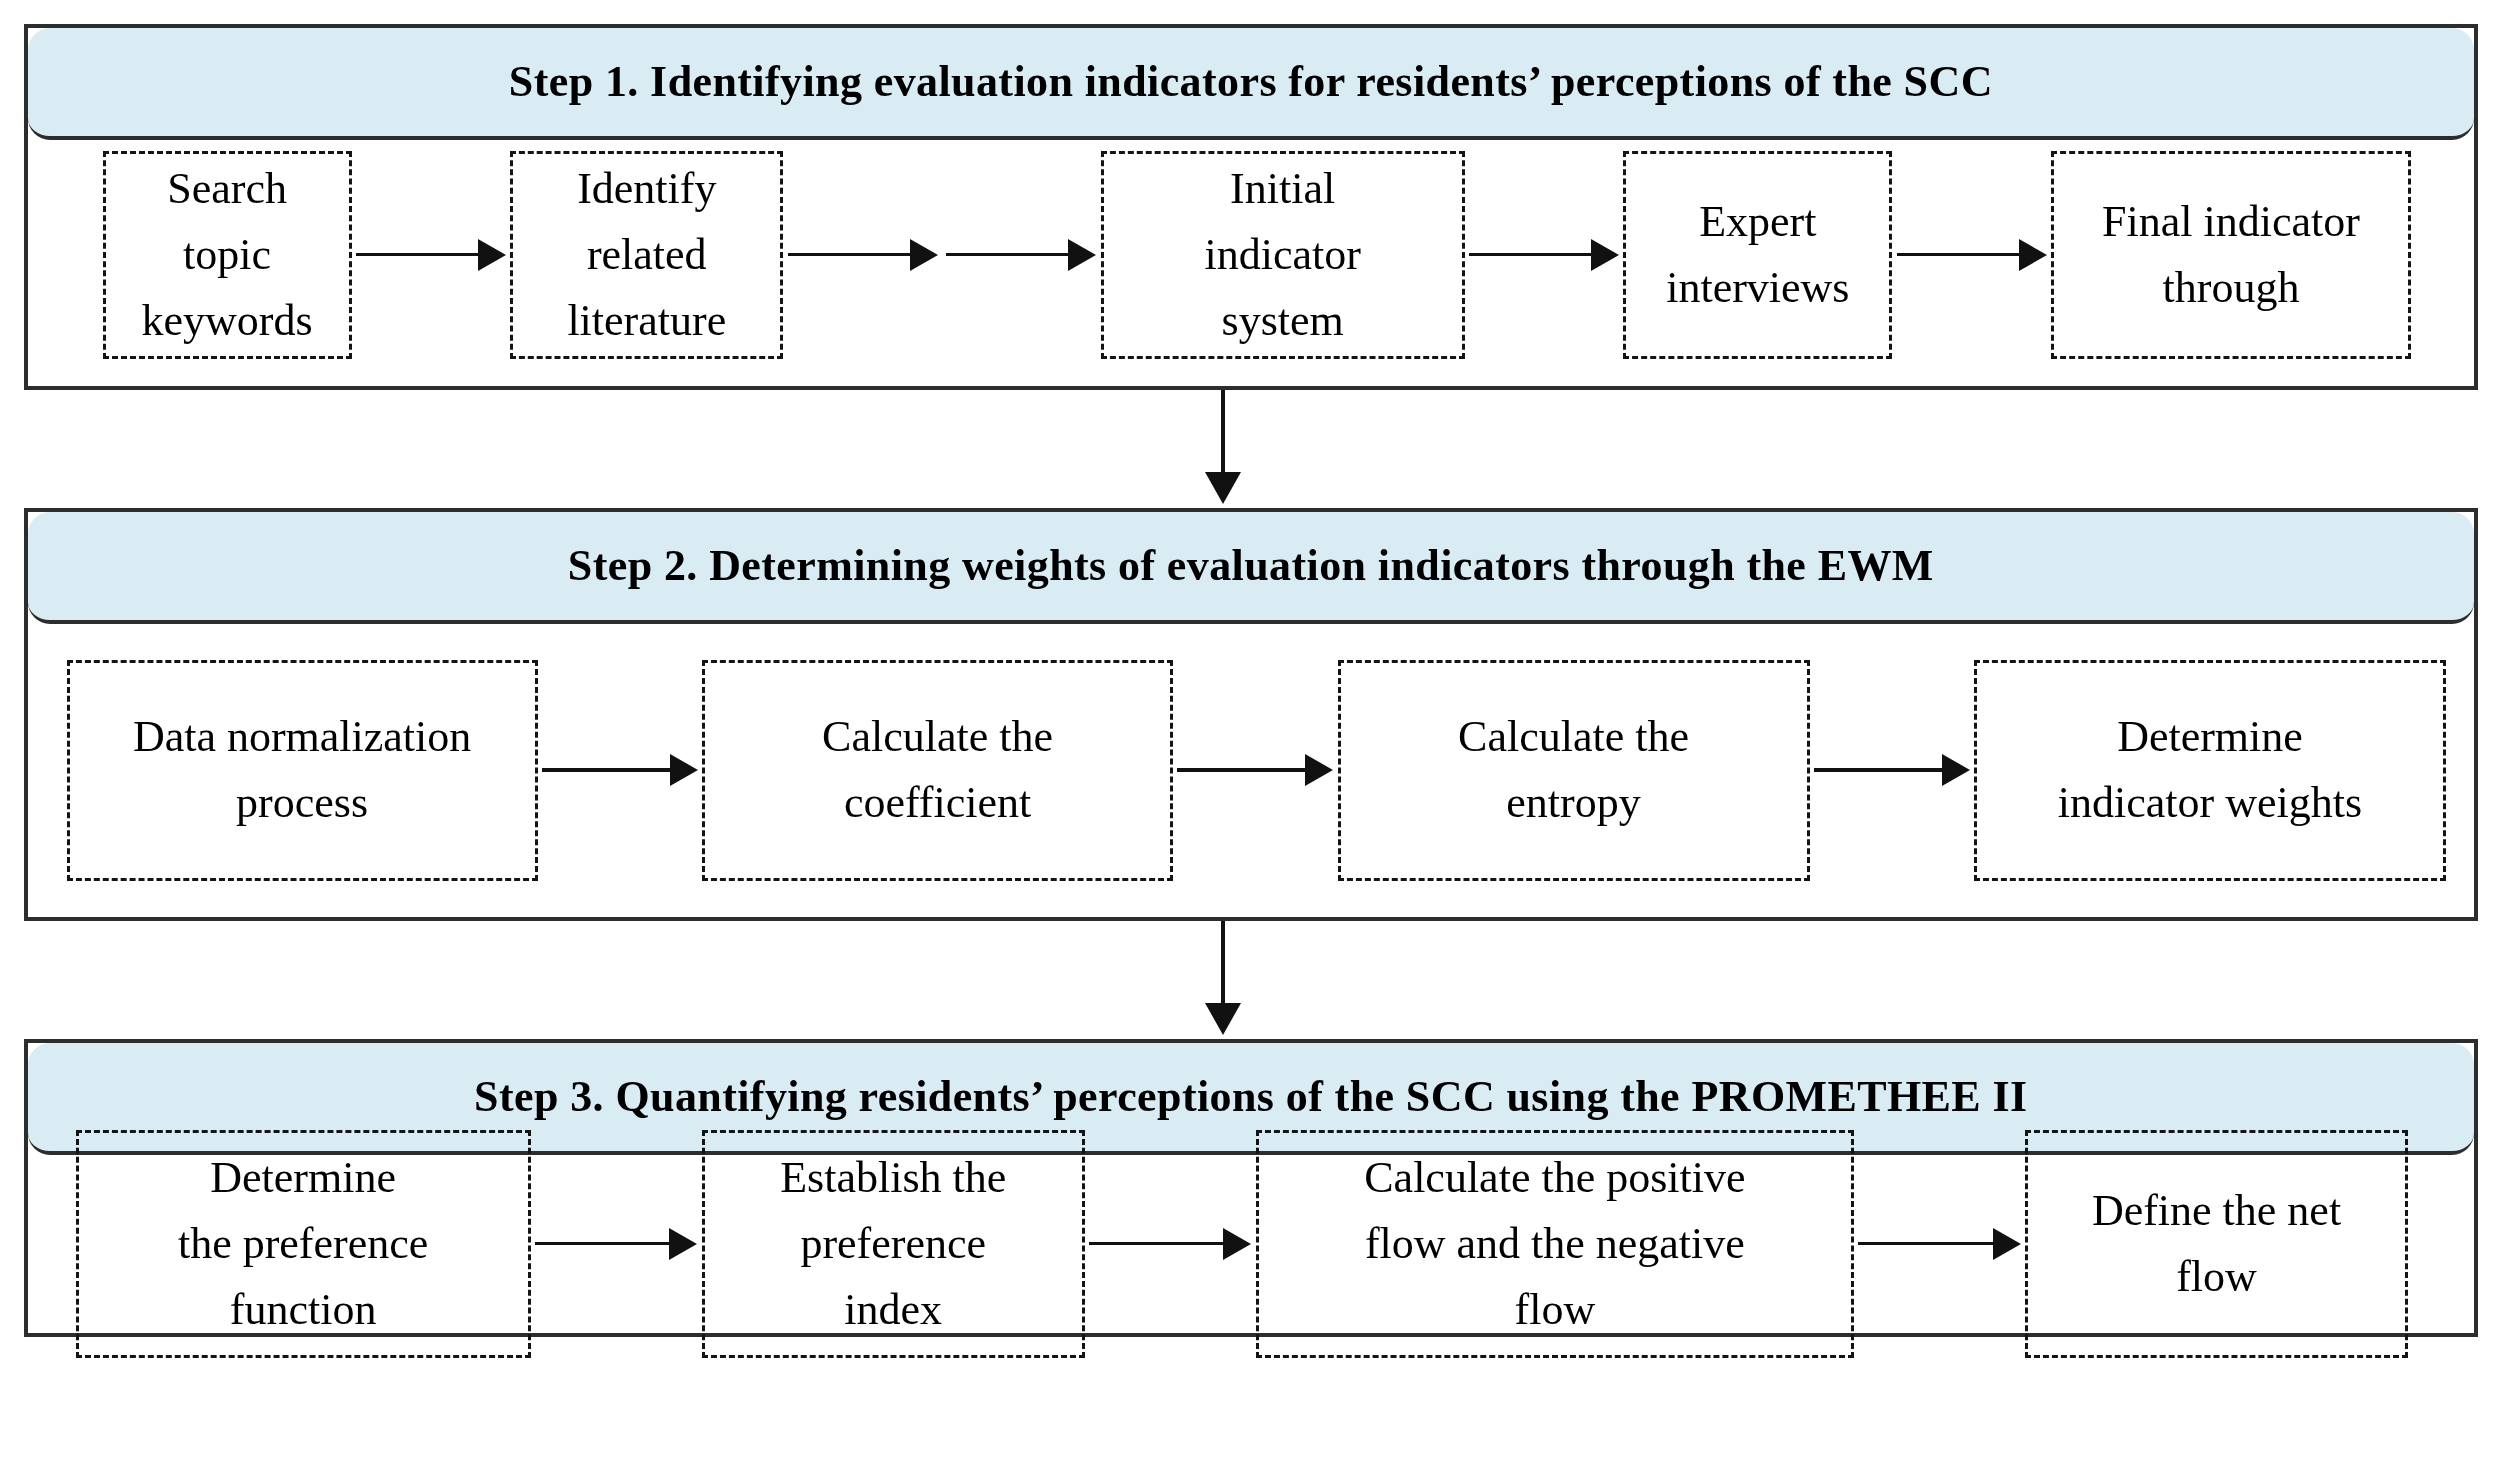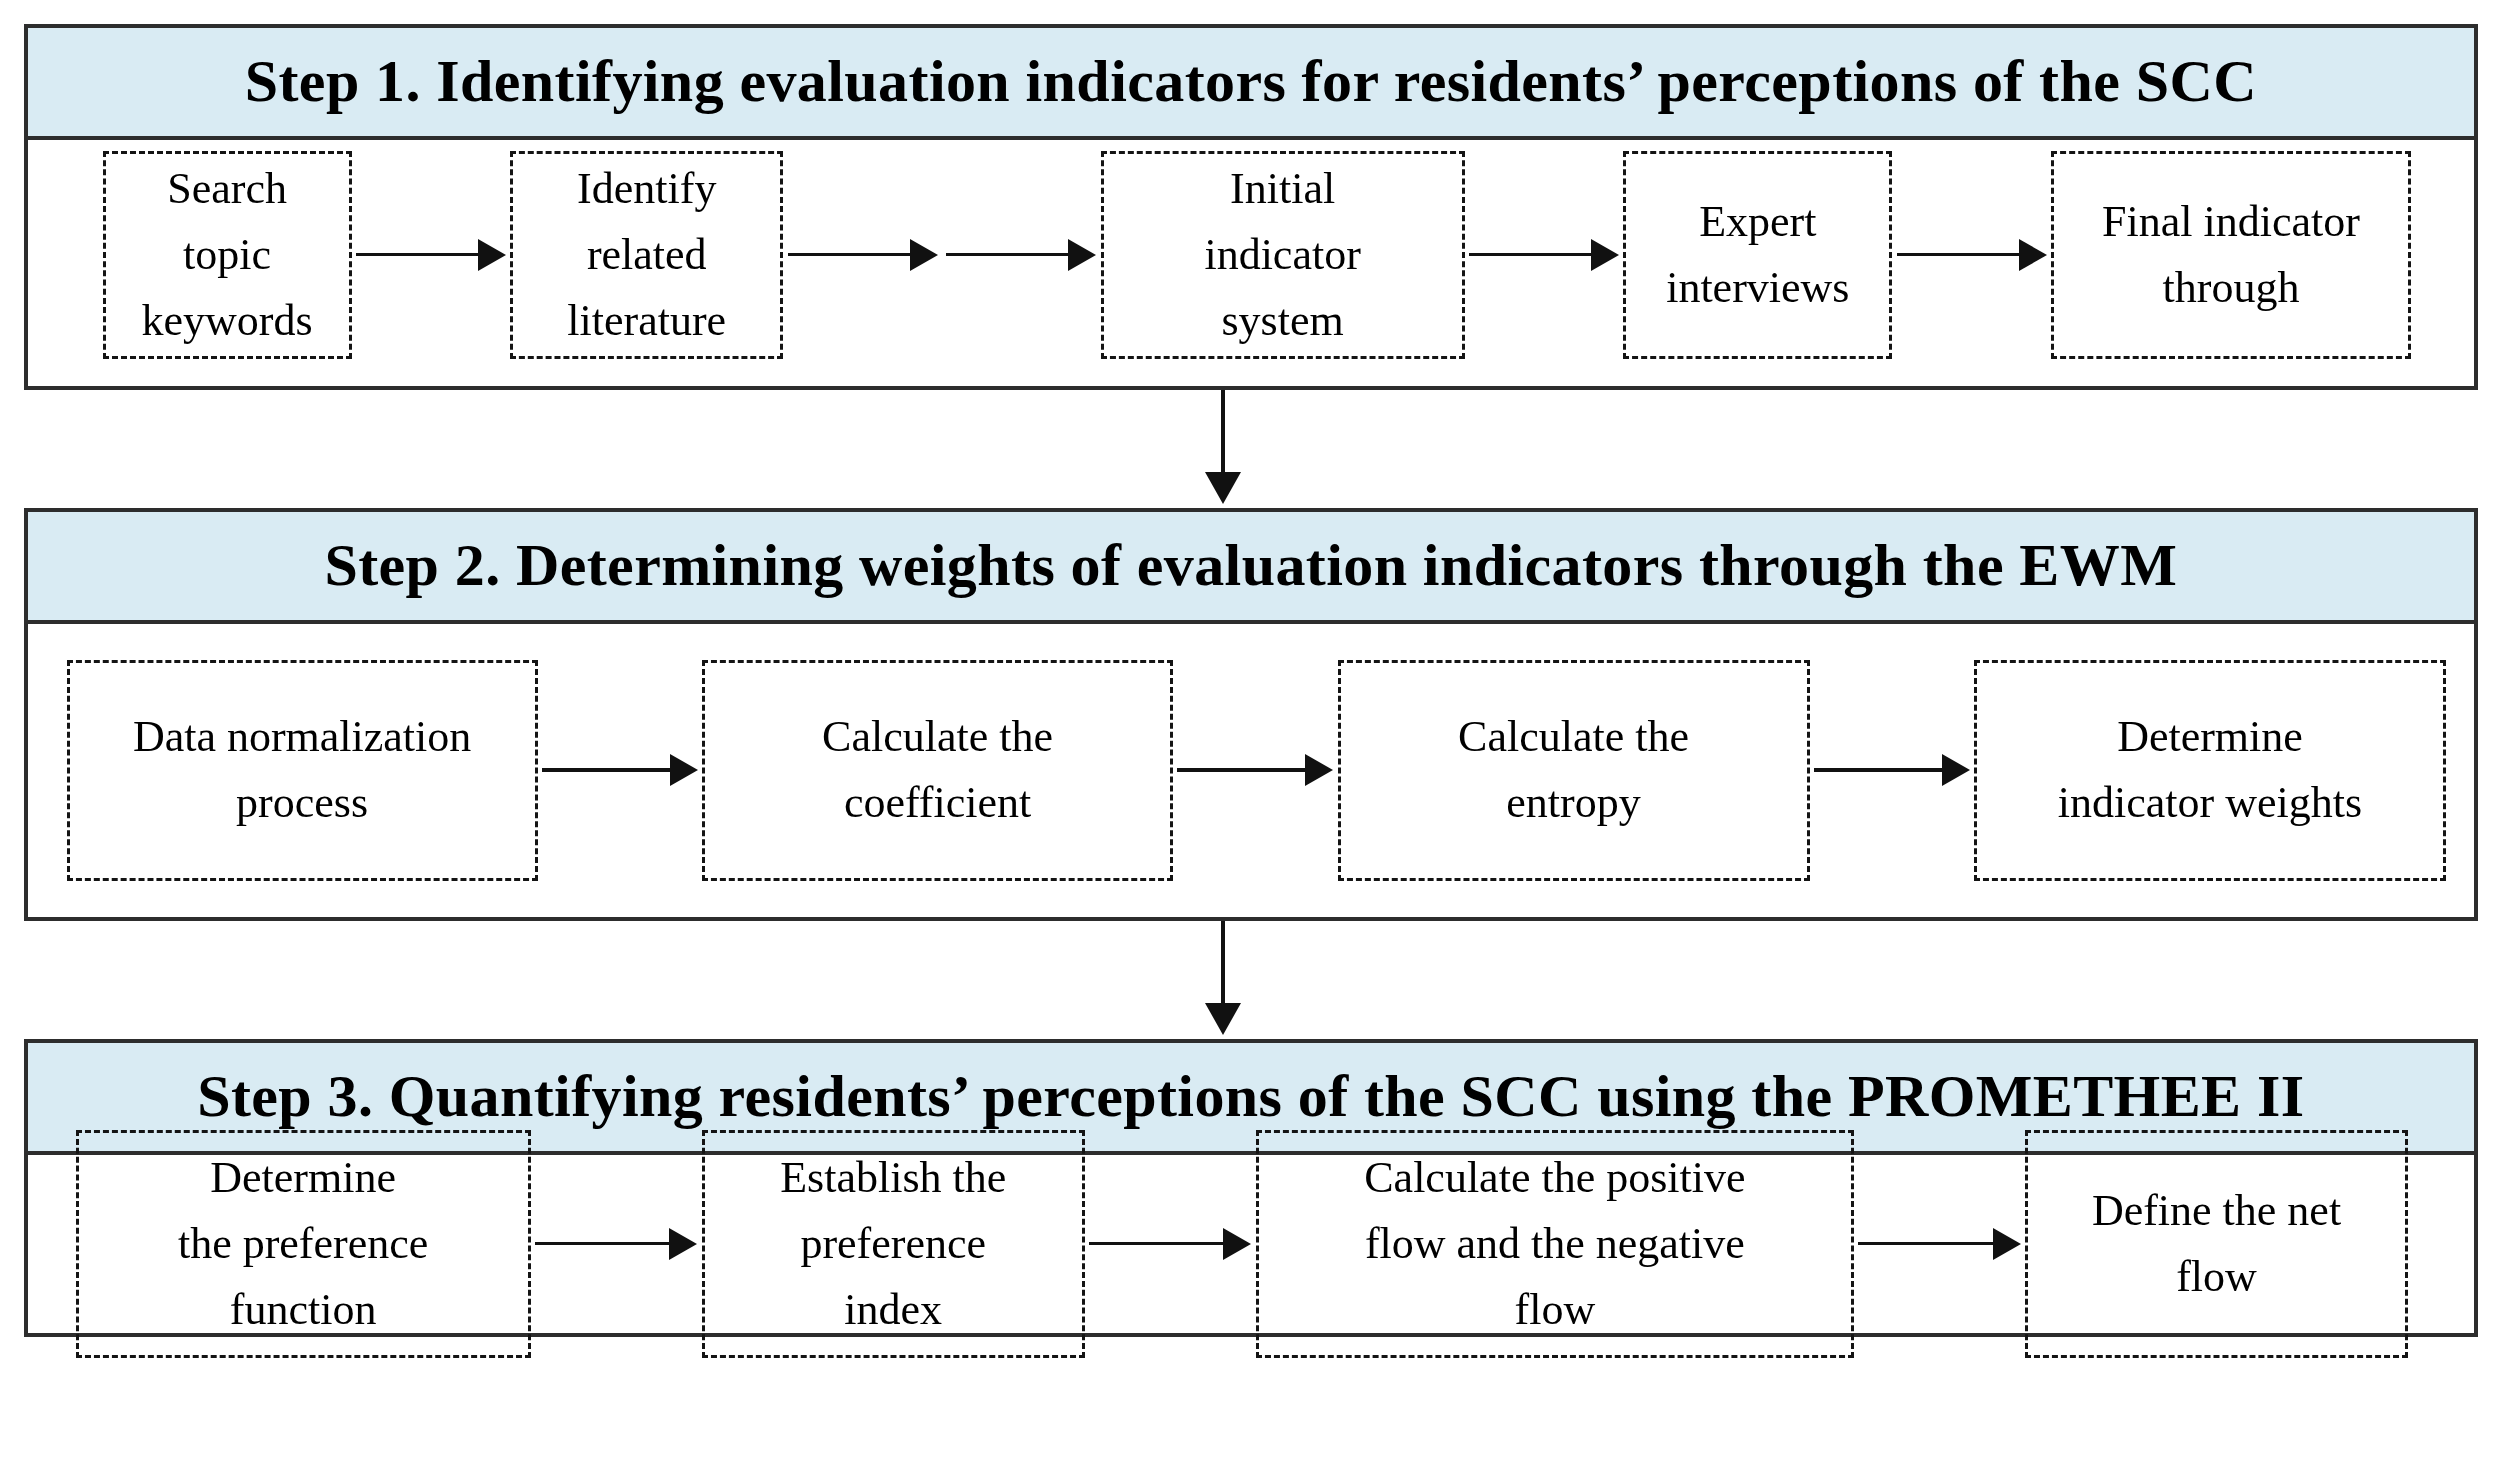--- a/index.html
+++ b/index.html
@@ -18,29 +18,30 @@
     box-sizing:border-box;
   }
   .sec1{height:366px;}
   .sec2{height:413px;}
   .sec3{height:298px;}
   .section-header{
     background:#d9ebf3;
     border-bottom:4.4px solid #2d2d2d;
     height:108px;
     display:flex;align-items:center;justify-content:center;
-    font-weight:bold;font-size:60px;
+    font-weight:bold;font-size:44px;
     letter-spacing:0.4px;
+    border-radius:22px;
   }
   .section-body{
     display:flex;align-items:center;
     height:calc(100% - 112px);
     box-sizing:border-box;
   }
-  .sec1 .section-body{padding:0 63px 16px 75px;justify-content:flex-end;}
+  .sec1 .section-body{padding:0 63px 16px 75px;}
   .sec2 .section-body{padding:0 28px 0 39px;}
   .sec3 .section-body{padding:0 66px 0 48px;}
   .flow-box{
     border:3.7px dashed #141414;
     display:flex;align-items:center;justify-content:center;
     text-align:center;
     font-size:44px;line-height:1.5;
     white-space:pre-line;
     box-sizing:border-box;
     flex-shrink:0;

